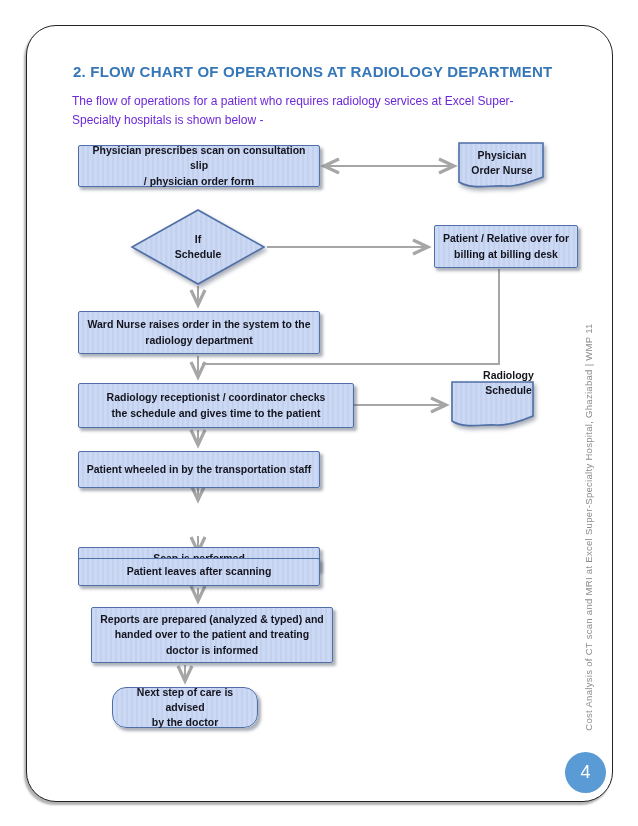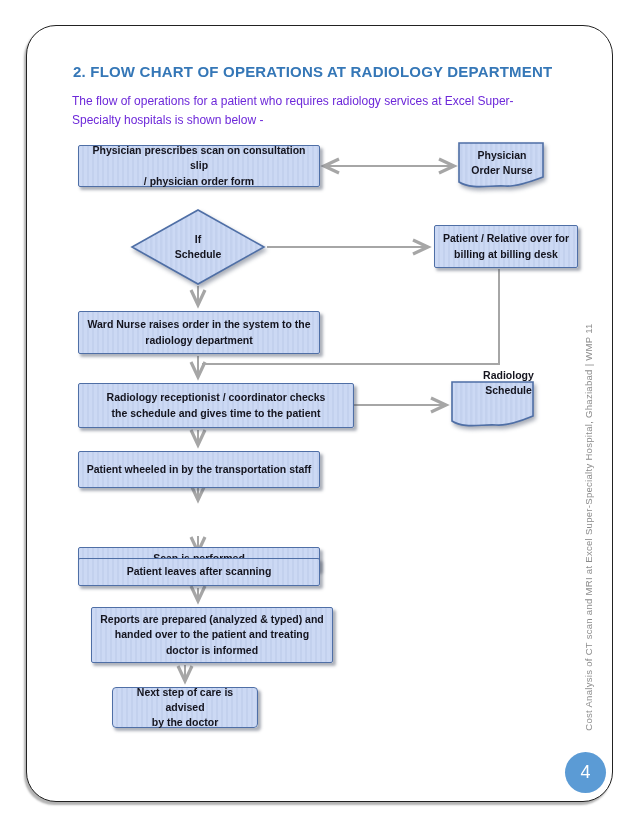--- a/index.html
+++ b/index.html
@@ -37,21 +37,21 @@
     color:#14141e;white-space:pre-line;pointer-events:none;
   }
   #n-prescribe{left:78px;top:145px;width:242px;height:42px;}
   #n-billing{left:434px;top:225px;width:144px;height:43px;}
   #n-wardnurse{left:78px;top:311px;width:242px;height:43px;}
   #n-receptionist{left:78px;top:383px;width:276px;height:45px;}
   #n-wheeled{left:78px;top:451px;width:242px;height:37px;}
   #n-scan{left:78px;top:532px;width:242px;height:24px;margin-top:15px;}
   #n-leaves{left:78px;top:558px;width:242px;height:28px;text-align:center;}
   #n-reports{left:78px;top:607px;width:242px;height:56px;margin-left:13px;}
-  #n-nextstep{left:112px;top:687px;width:146px;height:41px;border-radius:4px;border-width:1.8px;}
+  #n-nextstep{left:112px;top:687px;width:146px;height:41px;border-radius:14px;border-width:1.8px;}
   #lbl-diamond{left:138px;top:226px;width:120px;height:42px;}
   #lbl-doc1{left:459px;top:147px;width:86px;height:32px;}
   #lbl-doc2{left:452px;top:367px;width:81px;height:32px;margin-left:16px;}
   .sidebar-caption{
     position:absolute;left:588px;top:527px;width:max-content;
     transform:translate(-50%,-50%) rotate(-90deg);
     font-size:9.5px;color:#8c8c8c;letter-spacing:.3px;
   }
   .page-number{
     position:absolute;left:565px;top:752px;width:41px;height:41px;

